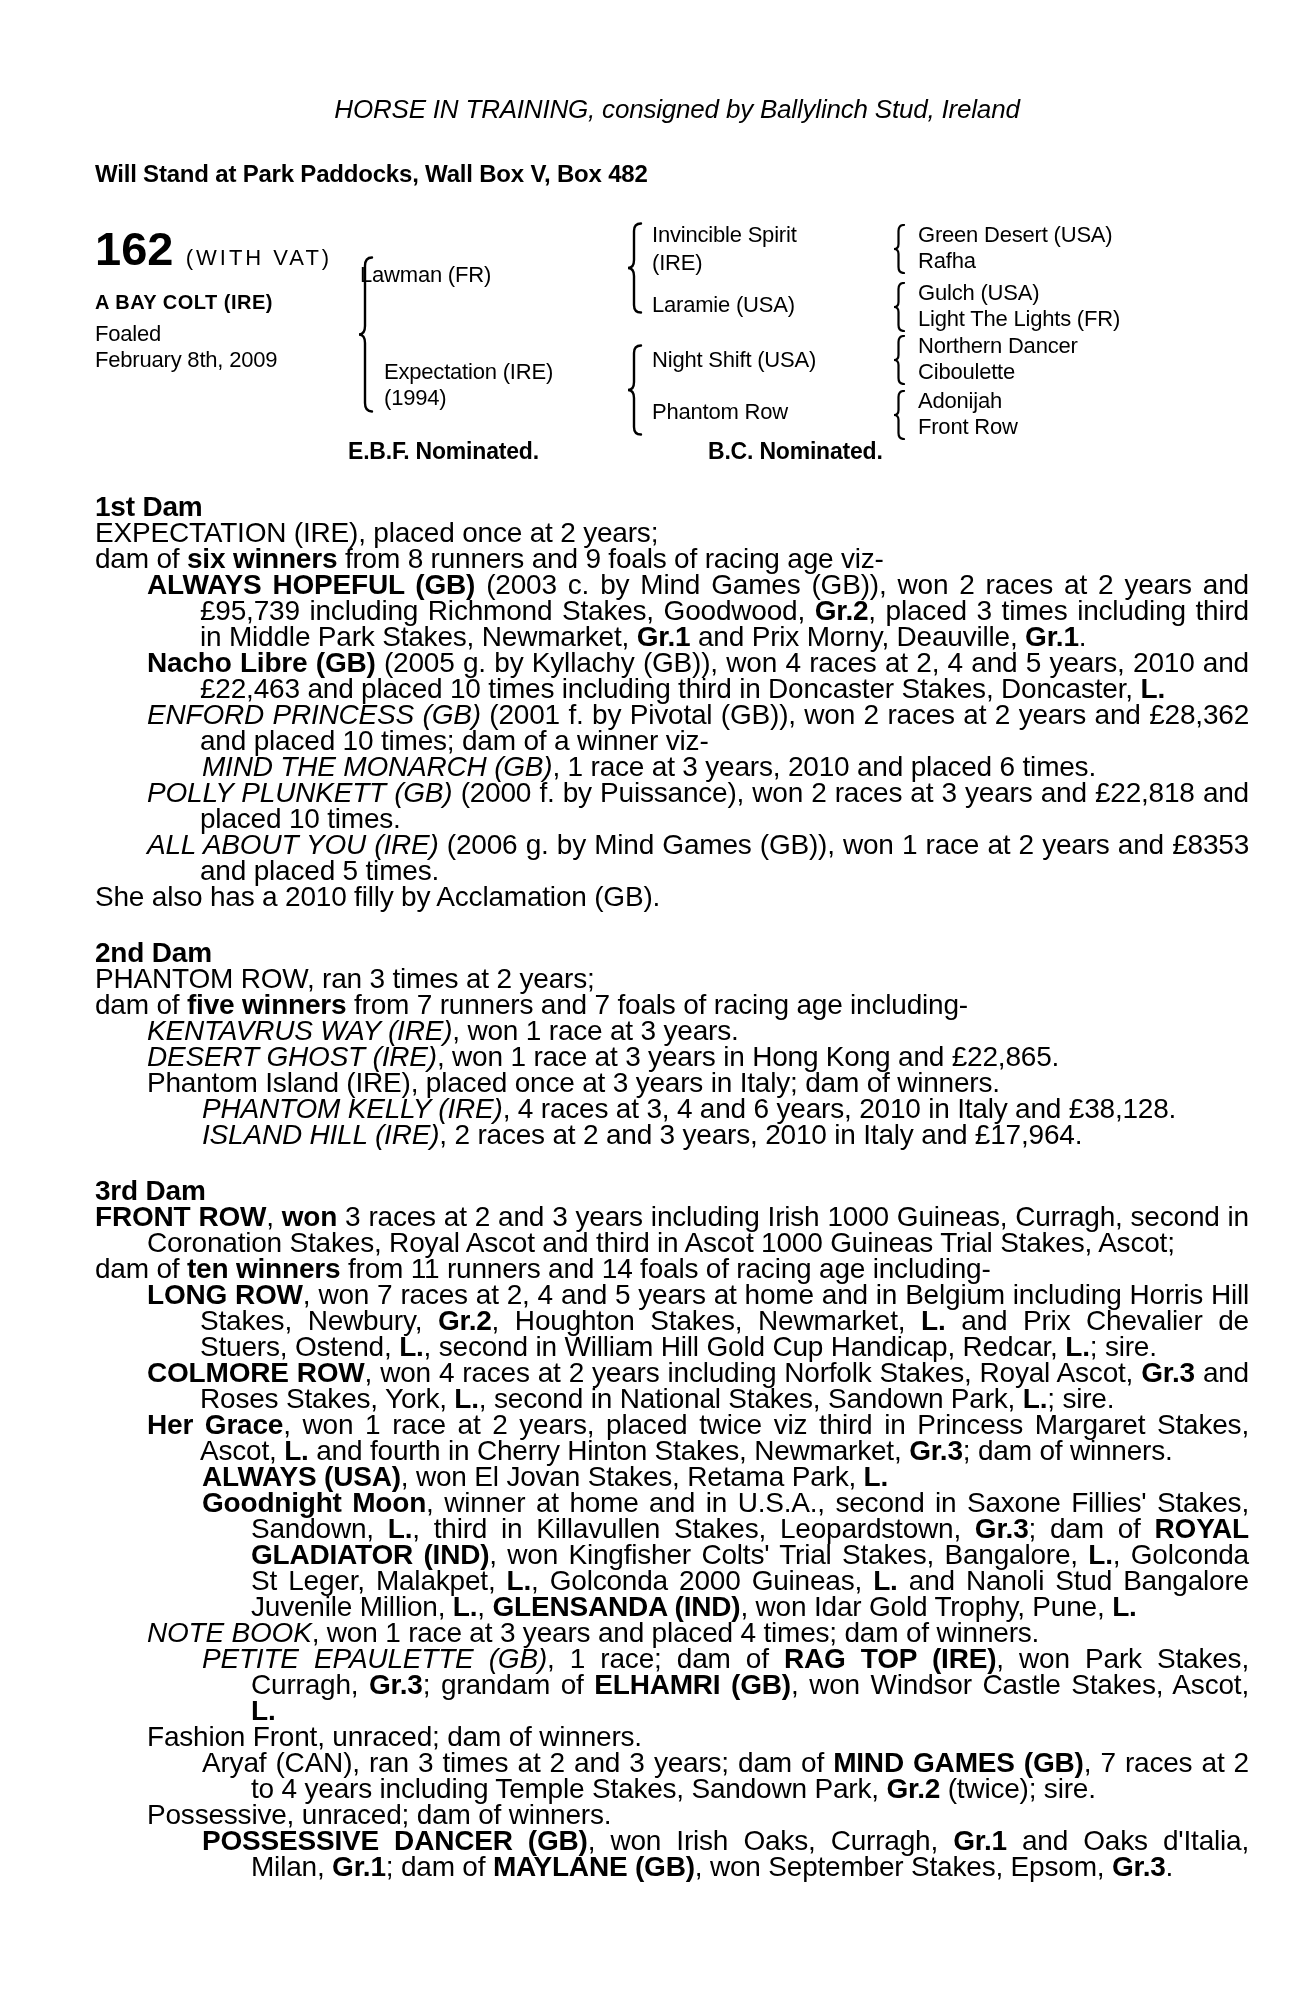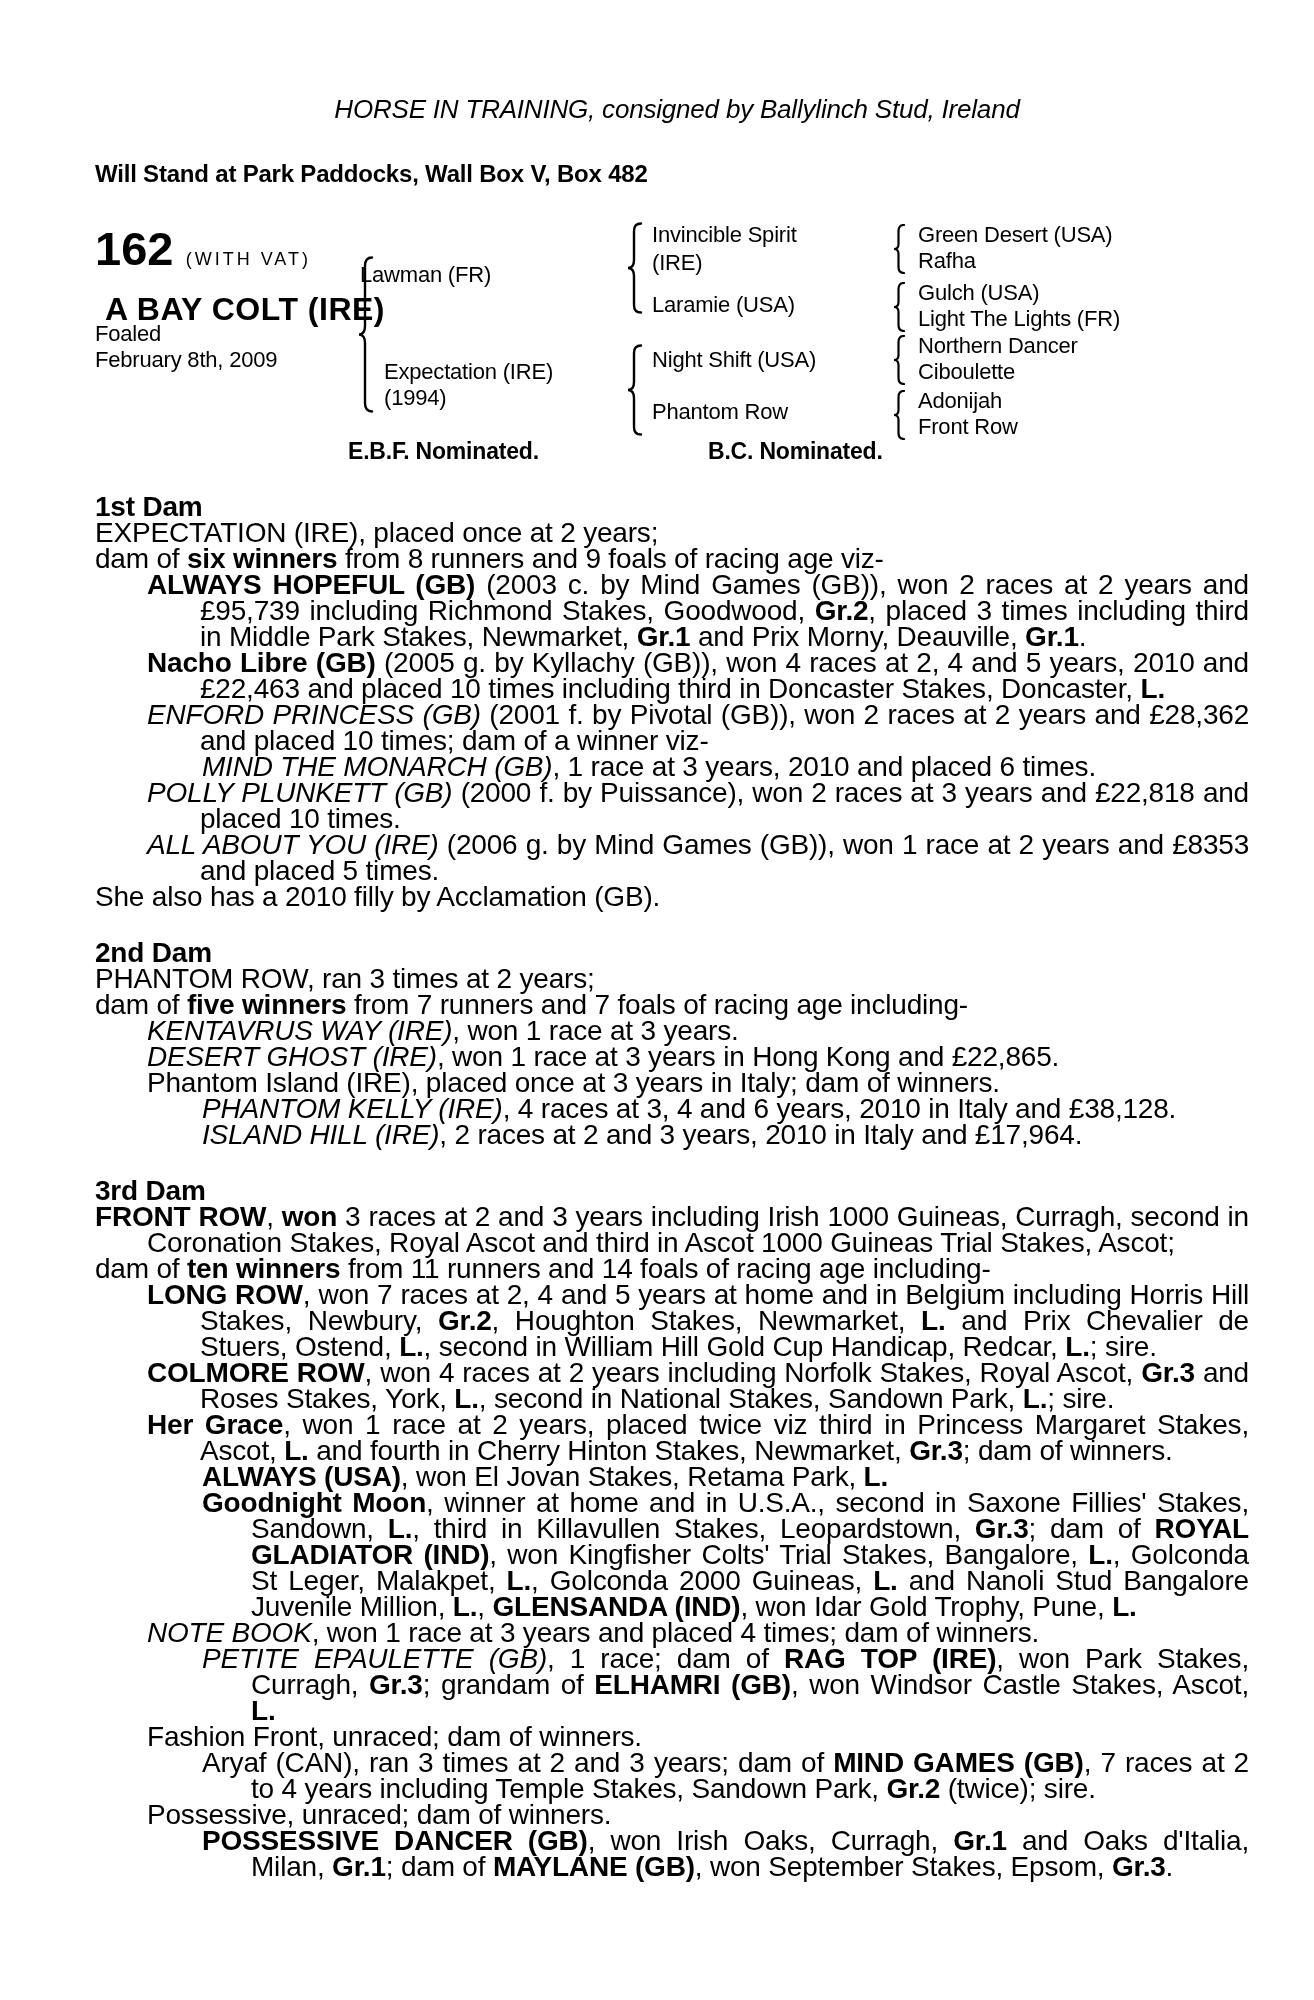--- a/index.html
+++ b/index.html
@@ -27,24 +27,24 @@
   .stand-line {
     position: absolute;
     top: 160px; left: 95px;
     font-weight: bold;
     font-size: 24px;
     line-height: 28px;
     white-space: nowrap;
   }
   .lot-line { position: absolute; top: 221px; left: 95px; white-space: nowrap; }
   .lot-number { font-weight: bold; font-size: 47px; letter-spacing: 0; }
-  .vat-note { font-size: 18px; letter-spacing: 3px; margin-left: 8px; margin-top: 41px; }
+  .vat-note { font-size: 22px; letter-spacing: 3px; margin-left: 8px; margin-top: 41px; }
   .horse-desc {
     position: absolute; top: 291px; left: 95px;
-    font-weight: bold; font-size: 32px; white-space: nowrap; letter-spacing: 0.5px; margin-left: 10px;
+    font-weight: bold; font-size: 20px; white-space: nowrap; letter-spacing: 0.5px;
   }
   .foaled-label { position: absolute; top: 321px; left: 95px; font-size: 22px; }
   .foaled-date  { position: absolute; top: 347px; left: 95px; font-size: 22px; }
 
   .ped-name {
     position: absolute;
     font-size: 22px;
     line-height: 26px;
     white-space: nowrap;
   }

